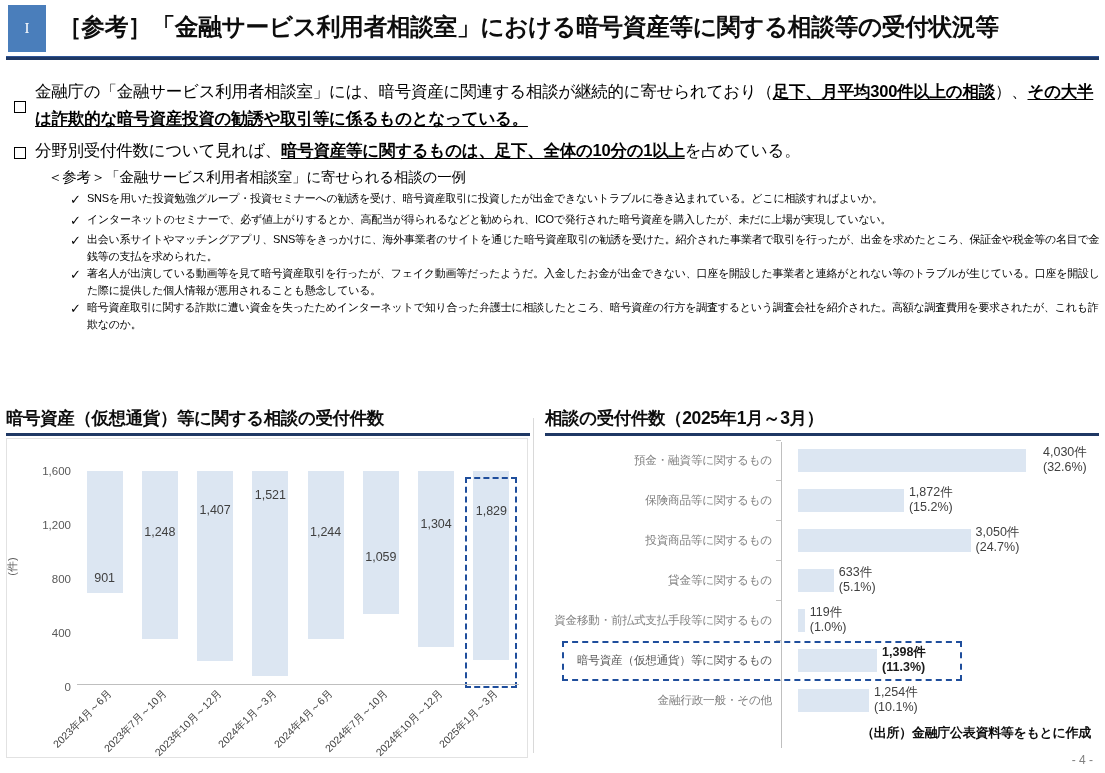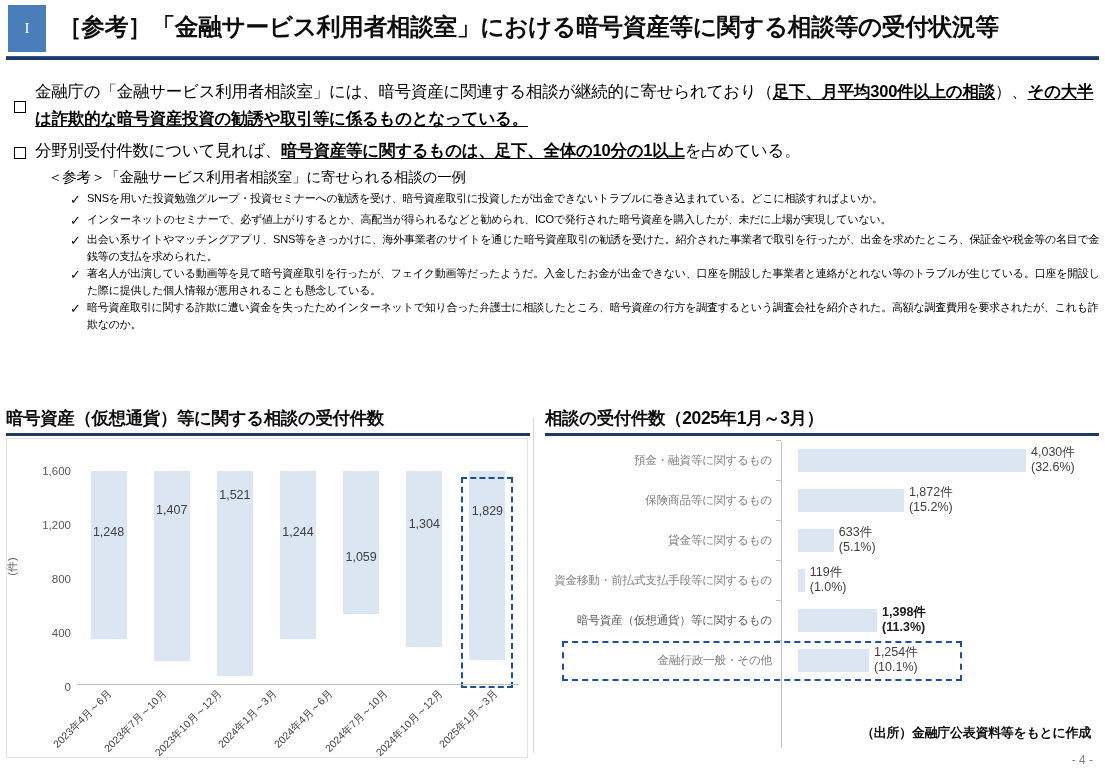--- a/index.html
+++ b/index.html
@@ -378,20 +378,24 @@
       <div class="vc-ytick-wrap" id="vc-yticks">
           <div class="vc-ytick" style="top: 248px;">0</div>
           <div class="vc-ytick" style="top: 194px;">400</div>
           <div class="vc-ytick" style="top: 140px;">800</div>
           <div class="vc-ytick" style="top: 86px;">1,200</div>
           <div class="vc-ytick" style="top: 32px;">1,600</div>
         </div>
       <div class="vc-plot">
         <div class="vc-bars" id="vc-bars">
             <div class="vc-barslot">
+              <div class="vc-bar" style="height: 121.635px;"></div>
+              <div class="vc-barval" style="bottom: 99.635px;">901</div>
+            </div>
+            <div class="vc-barslot">
               <div class="vc-bar" style="height: 168.48px;"></div>
               <div class="vc-barval" style="bottom: 146.48px;">1,248</div>
             </div>
             <div class="vc-barslot">
               <div class="vc-bar" style="height: 189.945px;"></div>
               <div class="vc-barval" style="bottom: 167.945px;">1,407</div>
             </div>
             <div class="vc-barslot">
               <div class="vc-bar" style="height: 205.335px;"></div>
               <div class="vc-barval" style="bottom: 183.335px;">1,521</div>
@@ -448,29 +452,37 @@
   <div class="panel-right">
     <div class="panel-title">相談の受付件数（2025年1月～3月）</div>
     <div class="panel-rule"></div>
     <div class="hchart">
       <div class="h-axisline"></div>
       <div id="h-rows">
           <div class="h-row">
             <div class="h-cat">預金・融資等に関するもの</div>
             <div class="h-track">
               <div class="h-bar" style="width: 228px;"></div>
-              <div class="h-val" style="left: 228px; text-align: center;"><span>4,030件</span><span class="n2">(32.6%)</span></div>
+              <div class="h-val" style="left: 240px; text-align: center;"><span>4,030件</span><span class="n2">(32.6%)</span></div>
             </div>
             <div class="h-tick" style="top: 0px;"></div>
           </div>
           <div class="h-row">
             <div class="h-cat">保険商品等に関するもの</div>
             <div class="h-track">
               <div class="h-bar" style="width: 105.91px;"></div>
               <div class="h-val" style="left: 105.91px;"><span>1,872件</span><span class="n2">(15.2%)</span></div>
+            </div>
+            <div class="h-tick" style="top: 0px;"></div>
+          </div>
+          <div class="h-row">
+            <div class="h-cat">投資商品等に関するもの</div>
+            <div class="h-track">
+              <div class="h-bar" style="width: 172.556px;"></div>
+              <div class="h-val" style="left: 172.556px;"><span>3,050件</span><span class="n2">(24.7%)</span></div>
             </div>
             <div class="h-tick" style="top: 0px;"></div>
           </div>
           <div class="h-row">
             <div class="h-cat">貸金等に関するもの</div>
             <div class="h-track">
               <div class="h-bar" style="width: 35.8124px;"></div>
               <div class="h-val" style="left: 35.8124px;"><span>633件</span><span class="n2">(5.1%)</span></div>
             </div>
             <div class="h-tick" style="top: 0px;"></div>

